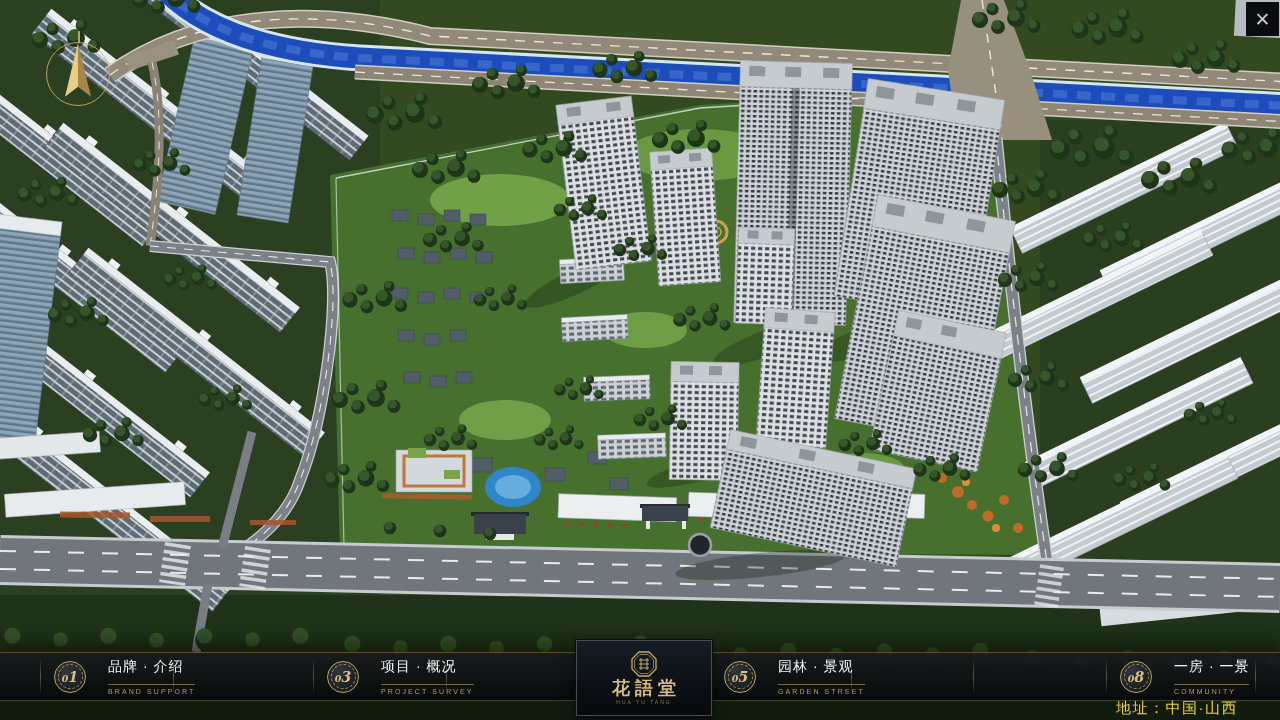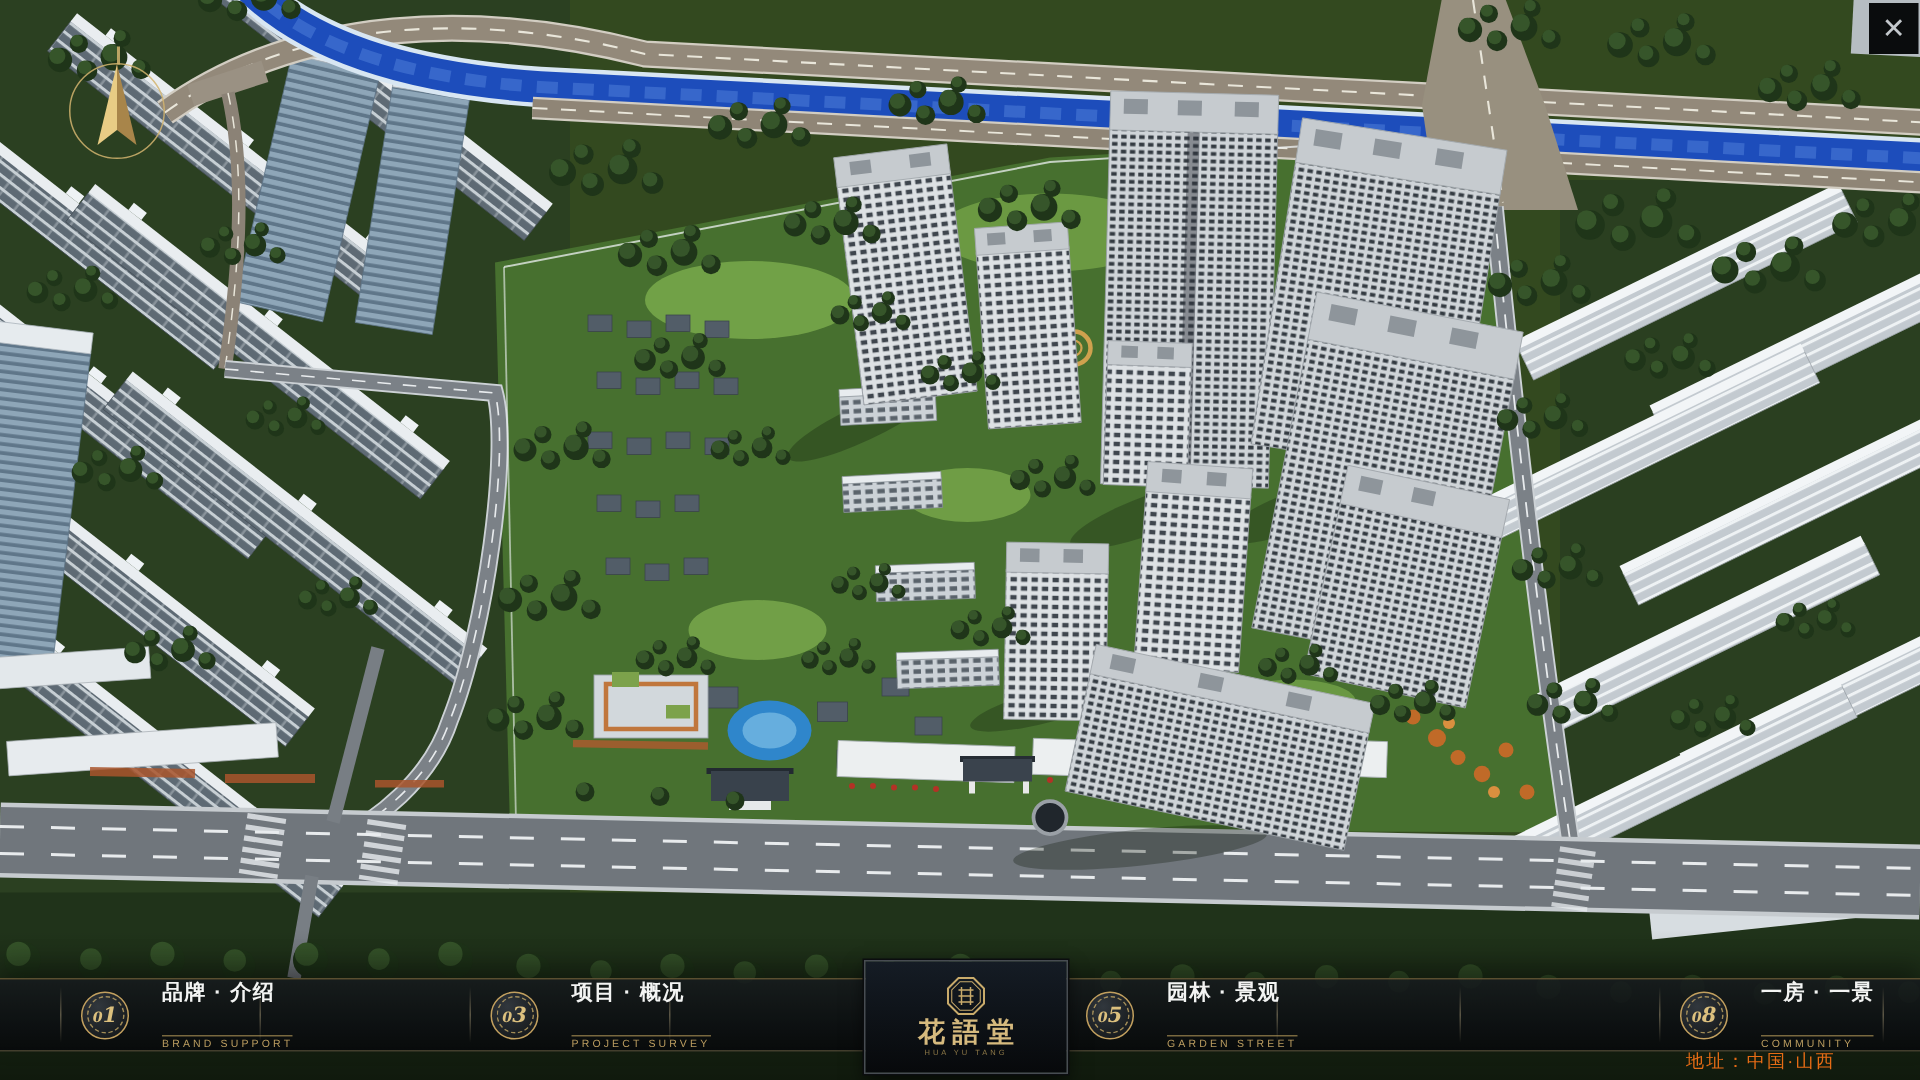--- a/index.html
+++ b/index.html
@@ -14,28 +14,28 @@
   .close-btn{position:absolute;left:1246px;top:2px;width:33px;height:34px;background:#0a0c0d;border:none;color:#c3c8cc;font-size:19px;line-height:34px;text-align:center;cursor:pointer;z-index:4;padding:0;font-family:"DejaVu Sans",sans-serif;}
   
   .navbar{position:absolute;left:0;right:0;top:652px;height:47px;background:linear-gradient(180deg,rgba(22,26,29,.88),rgba(7,9,11,.92));border-top:1px solid rgba(170,145,85,.5);border-bottom:1px solid rgba(170,145,85,.3);box-shadow:0 -8px 16px rgba(0,0,0,.35);z-index:2;}
   .sep{position:absolute;top:5px;bottom:5px;width:1px;background:linear-gradient(180deg,transparent,rgba(215,195,150,.38),transparent);}
   .nav-item{position:absolute;top:0;height:100%;display:flex;align-items:center;padding-left:14px;gap:22px;box-sizing:border-box;cursor:pointer;}
   .badge{flex:0 0 auto;width:30px;height:30px;border:1px solid #c2a05f;border-radius:50%;position:relative;display:flex;align-items:center;justify-content:center;background:radial-gradient(circle at 35% 30%,#31373d,#101315);}
   .badge::before{content:"";position:absolute;inset:2.5px;border:1px dashed rgba(205,175,105,.75);border-radius:50%;}
   .badge .num{display:block;font-family:"DejaVu Serif",serif;font-style:italic;font-weight:700;font-size:14px;color:#dcc07e;}
   .badge .num::first-letter{font-size:68%;}
   .txt{display:flex;flex-direction:column;}
-  .zh{font-weight:700;font-size:14px;color:#f3f4f3;letter-spacing:1px;white-space:nowrap;padding-bottom:19px;border-bottom:1px solid rgba(195,165,95,.6);}
+  .zh{font-weight:400;font-size:14px;color:#f3f4f3;letter-spacing:1px;white-space:nowrap;padding-bottom:8px;border-bottom:1px solid rgba(195,165,95,.6);}
   .en{display:block;font-size:7px;transform-origin:left center;color:#bb9d60;letter-spacing:2.1px;margin-top:2.5px;white-space:nowrap;}
   
   .logo-panel{position:absolute;left:576px;top:640px;width:134px;height:74px;z-index:3;display:flex;flex-direction:column;align-items:center;justify-content:center;gap:2px;background:linear-gradient(180deg,#151c25,#07090b);border:1px solid #474c52;box-shadow:0 0 0 1px #0b0d0f,0 5px 12px rgba(0,0,0,.6);cursor:pointer;}
   .logo-title{font-family:Liberation Sans, sans-serif;font-weight:700;font-size:18px;color:#d6ba7e;letter-spacing:5px;text-indent:5px;line-height:1;}
   .logo-tag{font-size:5px;color:#8d7847;letter-spacing:2px;}
   
-  .address{position:absolute;right:56px;top:699px;z-index:3;font-size:12px;color:#f97316;letter-spacing:1.5px;opacity:.92;}
+  .address{position:absolute;right:42px;top:699px;z-index:3;font-size:15px;color:#fde047;letter-spacing:1.5px;opacity:.92;}
 </style>
 </head>
 <body>
 
 <div class="stage">
 
   <svg class="scene" viewBox="0 0 1280 720" xmlns="http://www.w3.org/2000/svg">
     <defs>
       <pattern id="win" width="7" height="6" patternUnits="userSpaceOnUse">
         <rect width="7" height="6" fill="#dde1e4"></rect>

